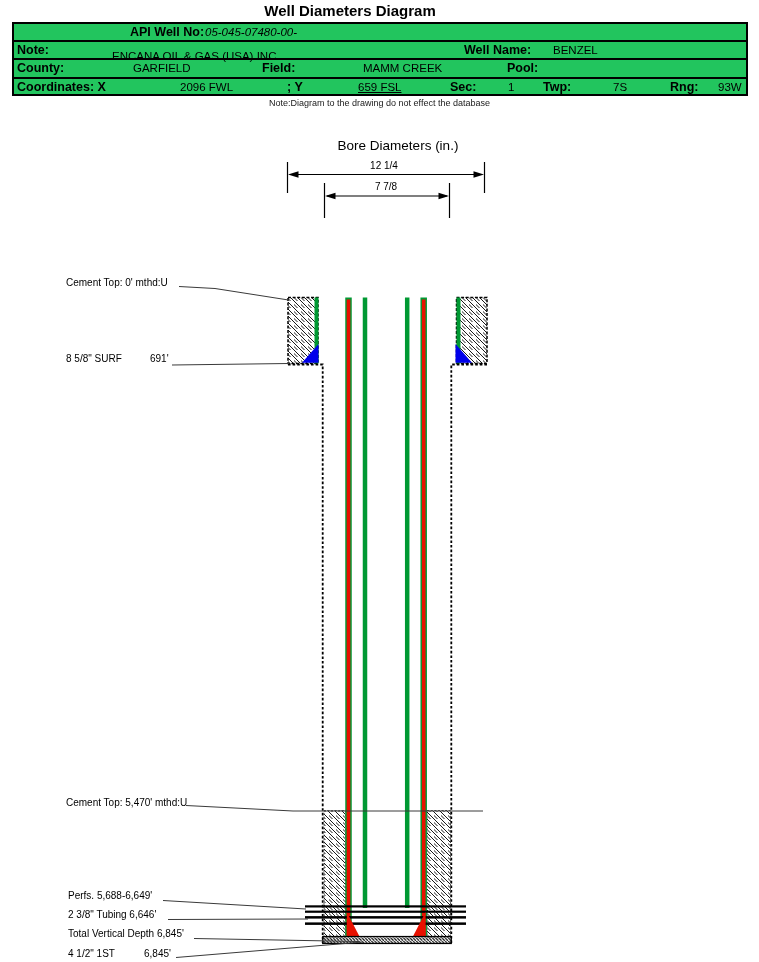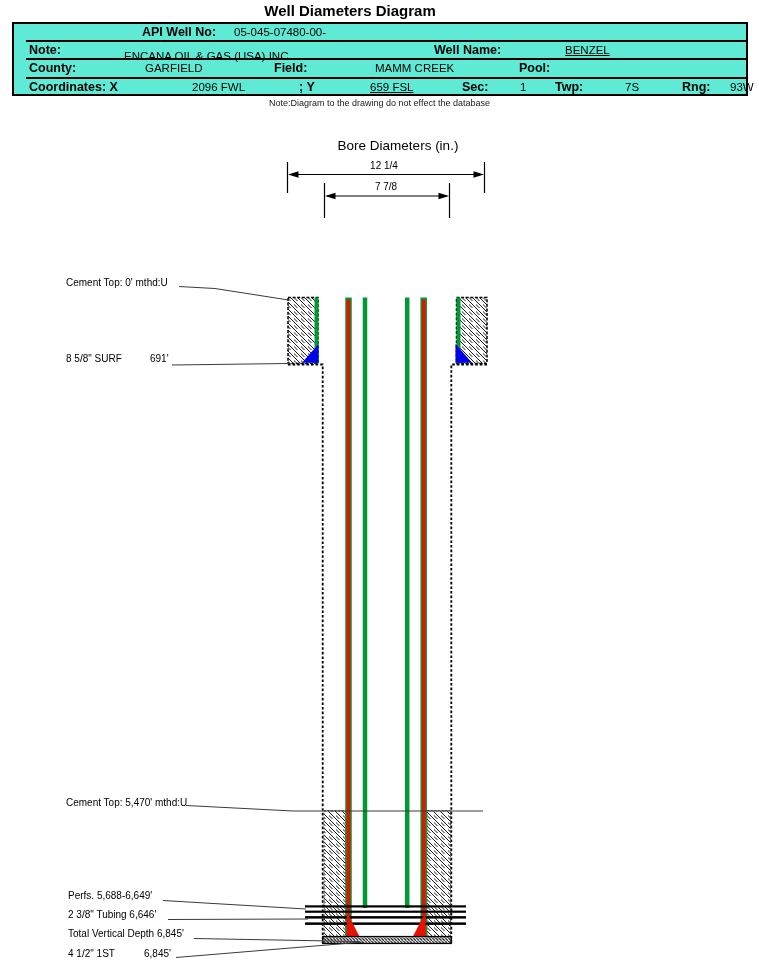--- a/index.html
+++ b/index.html
@@ -1,45 +1,45 @@
 <!DOCTYPE html>
 <html><head>
 <meta charset="utf-8">
 <style>
   html,body{margin:0;padding:0;background:#ffffff;}
   body{width:759px;height:962px;position:relative;font-family:"Liberation Sans",sans-serif;color:#000;overflow:hidden;}
   .abs{position:absolute;}
   #page-title{top:2px;left:0;width:700px;text-align:center;font-size:15px;font-weight:bold;}
-  #header-table{left:12px;top:22px;width:736px;height:74px;border:2px solid #000;box-sizing:border-box;background:#5eead4;padding-left:12px;}
+  #header-table{left:12px;top:22px;width:736px;height:74px;border:2px solid #000;box-sizing:border-box;background:#22c55e;}
   .trow{position:relative;width:100%;}
   .trow.b{border-top:2px solid #000;}
   .trow span{position:absolute;top:1px;white-space:nowrap;font-size:11.5px;line-height:15px;}
   .trow span.lbl{font-weight:bold;font-size:12.5px;}
   #note-line{top:98px;left:0;width:759px;text-align:center;font-size:9px;color:#1a1a1a;}
   svg{position:absolute;left:0;top:0;}
   svg text{font-family:"Liberation Sans",sans-serif;fill:#000;}
   .ann{font-size:10px;}
   .dimtxt{font-size:10px;}
   .bore-head{font-size:13.5px;}
 </style>
 </head>
 <body>
 
 <div class="abs" id="page-title">Well Diameters Diagram</div>
 
 <div class="abs" id="header-table">
   <div class="trow" style="height:16px;">
     <span class="lbl" style="left:116px;">API Well No:</span>
-    <span style="left:208px;">05-045-07480-00-</span>
+    <span style="left:191px;font-style:italic;">05-045-07480-00-</span>
   </div>
   <div class="trow b" style="height:16px;">
     <span class="lbl" style="left:3px;">Note:</span>
     <span style="left:98px;margin-top:6px;">ENCANA OIL &amp; GAS (USA) INC</span>
-    <span class="lbl" style="left:408px;text-align:center;">Well Name:</span>
-    <span style="left:539px;text-decoration:underline;">BENZEL</span>
+    <span class="lbl" style="left:450px;text-align:center;">Well Name:</span>
+    <span style="left:539px;">BENZEL</span>
   </div>
   <div class="trow b" style="height:17px;">
     <span class="lbl" style="left:3px;">County:</span>
     <span style="left:119px;">GARFIELD</span>
     <span class="lbl" style="left:248px;">Field:</span>
     <span style="left:349px;">MAMM CREEK</span>
     <span class="lbl" style="left:493px;">Pool:</span>
     <span style="left:540px;"></span>
   </div>
   <div class="trow b" style="height:17px;">

